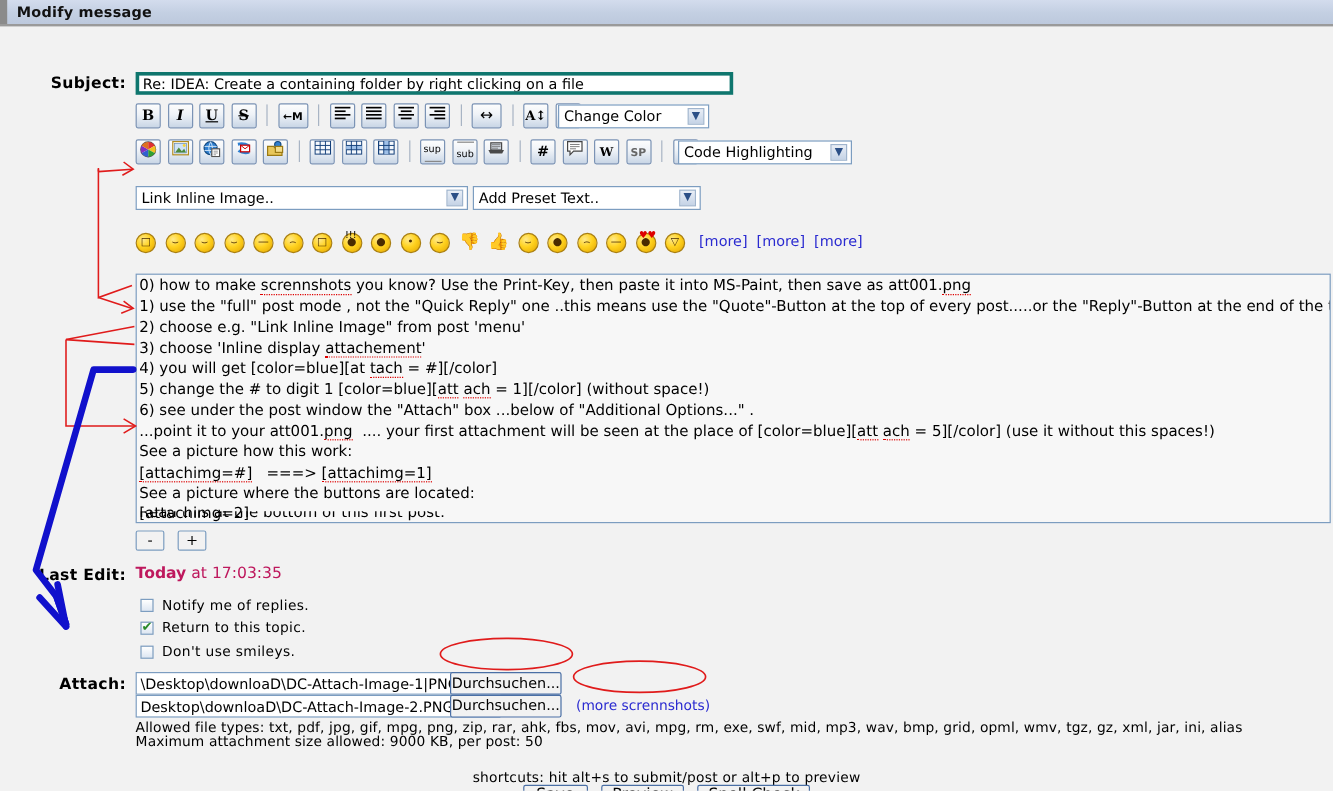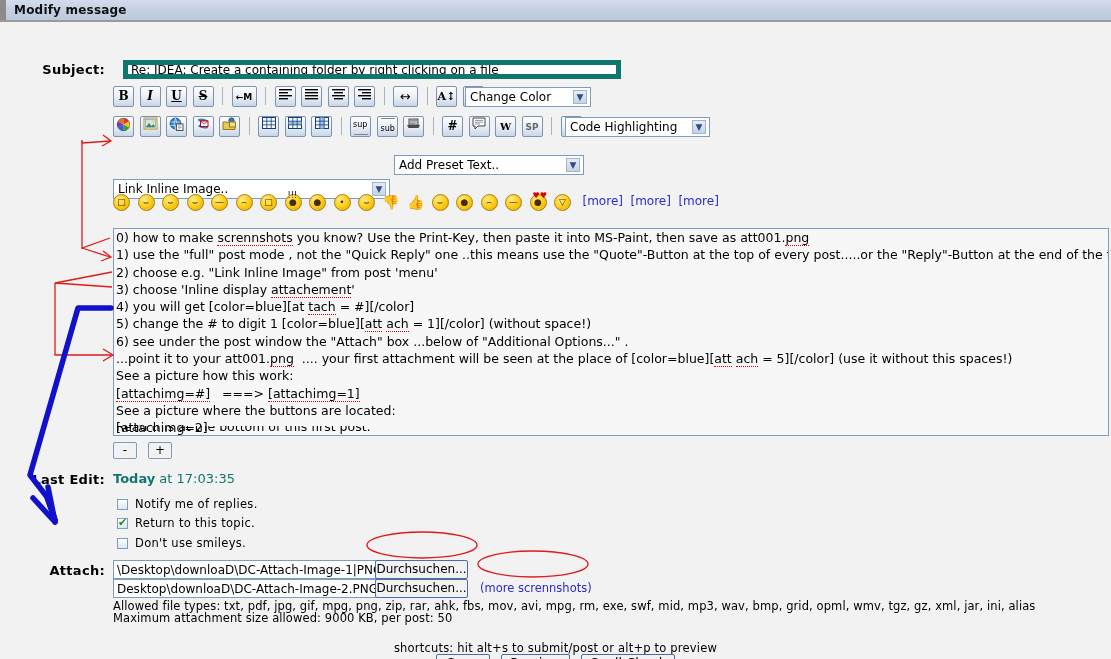--- a/index.html
+++ b/index.html
@@ -25,22 +25,22 @@
   .contentwrap{position:absolute;left:0;top:24px;width:1111px;height:635px;background:#f2f2f2;}
 
   
   .flabel{
     position:absolute;font-weight:bold;font-size:13px;color:#000;
     text-align:right;letter-spacing:.3px;
   }
 
   
   #subject-input{
-    position:absolute;left:123px;top:36px;width:498px;height:19px;
-    border:5px solid #0f766e;background:#fff;
+    position:absolute;left:113px;top:36px;width:498px;height:19px;
+    border:3px solid #0f766e;background:#fff;
     font-family:"DejaVu Sans","Liberation Sans",sans-serif;font-size:12px;
     padding:1px 3px;box-sizing:border-box;color:#000;
   }
 
   
   .tb-row{position:absolute;left:113px;height:24px;}
   .tbtn{
     display:inline-block;vertical-align:top;
     width:21px;height:21px;margin-right:2px;
     border:1px solid #7b93b5;
@@ -95,21 +95,21 @@
   .clip{position:absolute;left:0;right:0;bottom:0;height:9px;overflow:hidden;}
   .clip .ln{position:relative;top:-8px;}
 
   .sizebtn{
     position:absolute;width:24px;height:17px;
     border:1px solid #7c9dc0;background:#f2f2f2;box-sizing:border-box;
     font-size:12px;line-height:14px;text-align:center;color:#000;border-radius:2px;
   }
 
   
-  #lastedit{position:absolute;left:113px;top:447px;font-size:13px;color:#0f766e;}
+  #lastedit{position:absolute;left:113px;top:447px;font-size:13px;color:#be185d;}
   #lastedit b{font-weight:bold;}
 
   
   .cbrow{position:absolute;left:117px;height:17px;}
   .cbox{
     display:inline-block;width:11px;height:11px;vertical-align:middle;
     border:1px solid #7c9dc0;background:linear-gradient(to bottom,#ffffff,#dde6f2);
     box-sizing:border-box;position:relative;margin-right:7px;
   }
   .cbox.checked:after{
@@ -309,21 +309,21 @@
               <rect x="5" y="5.8" width="8" height="1.1"></rect>
               <rect x="5" y="9.3" width="8" height="1.1"></rect>
             </g>
           </svg></span>
       <div class="ddl" style="left:452px;top:1px;width:145px;">
         <span>Code Highlighting</span>
         <span class="arrow">▼</span>
       </div>
     </div>
 
-    <div class="ddl" style="left:113px;top:131px;width:277px;margin-top:24px;">
+    <div class="ddl" style="left:113px;top:131px;width:277px;">
       <span>Link Inline Image..</span>
       <span class="arrow">▼</span>
     </div>
     <div class="ddl" style="left:394px;top:131px;width:190px;">
       <span>Add Preset Text..</span>
       <span class="arrow">▼</span>
     </div>
 
     <div id="smileys">
       <span class="smiley">□</span>

